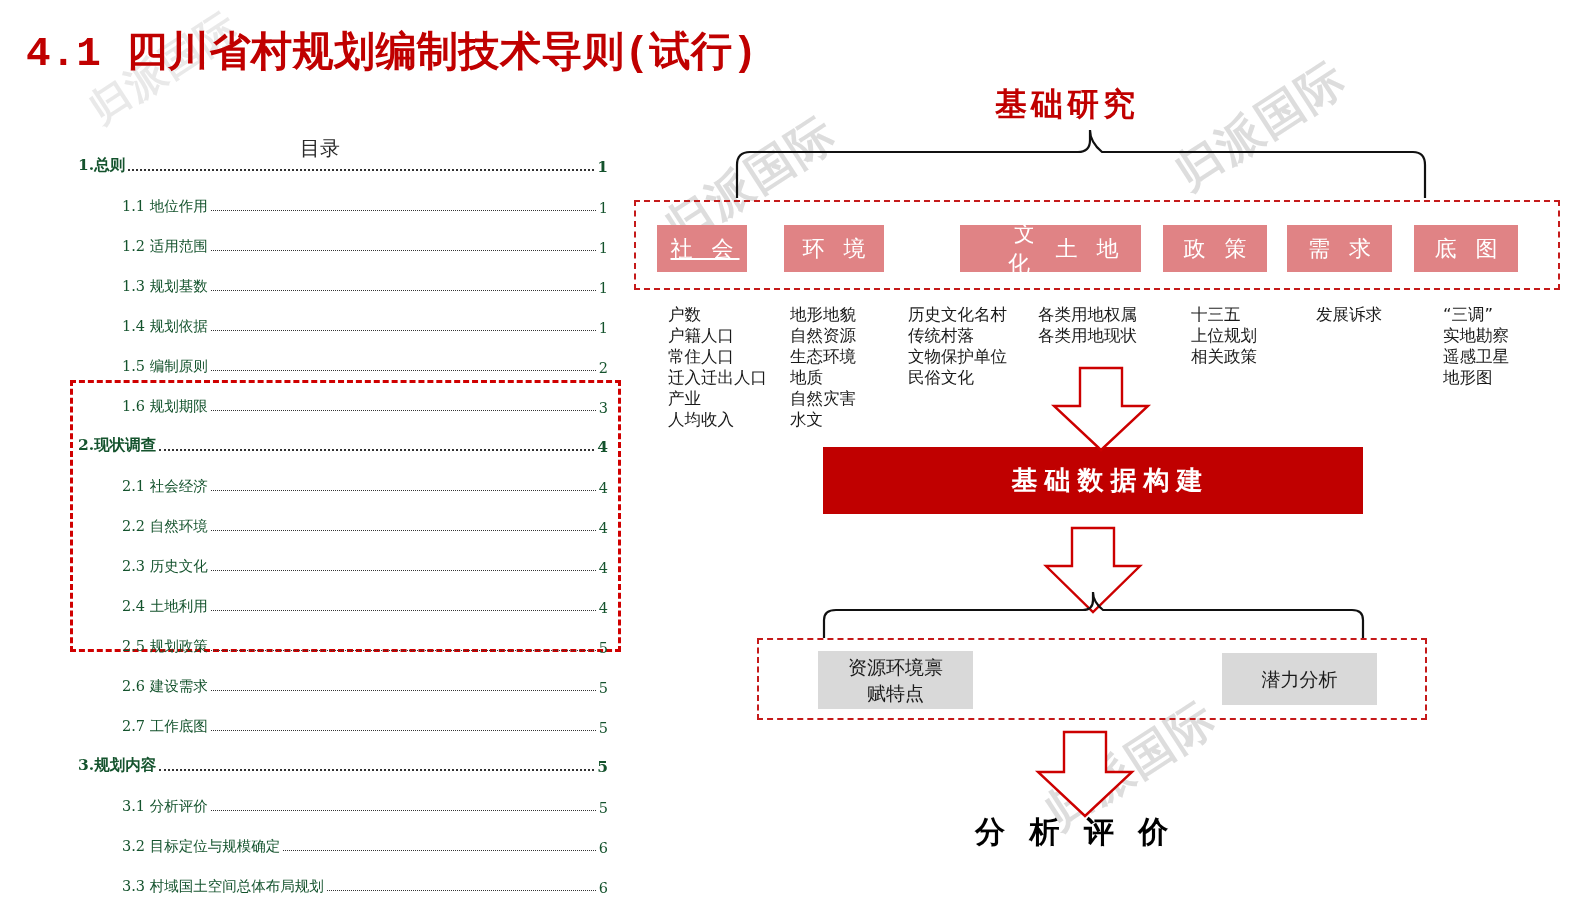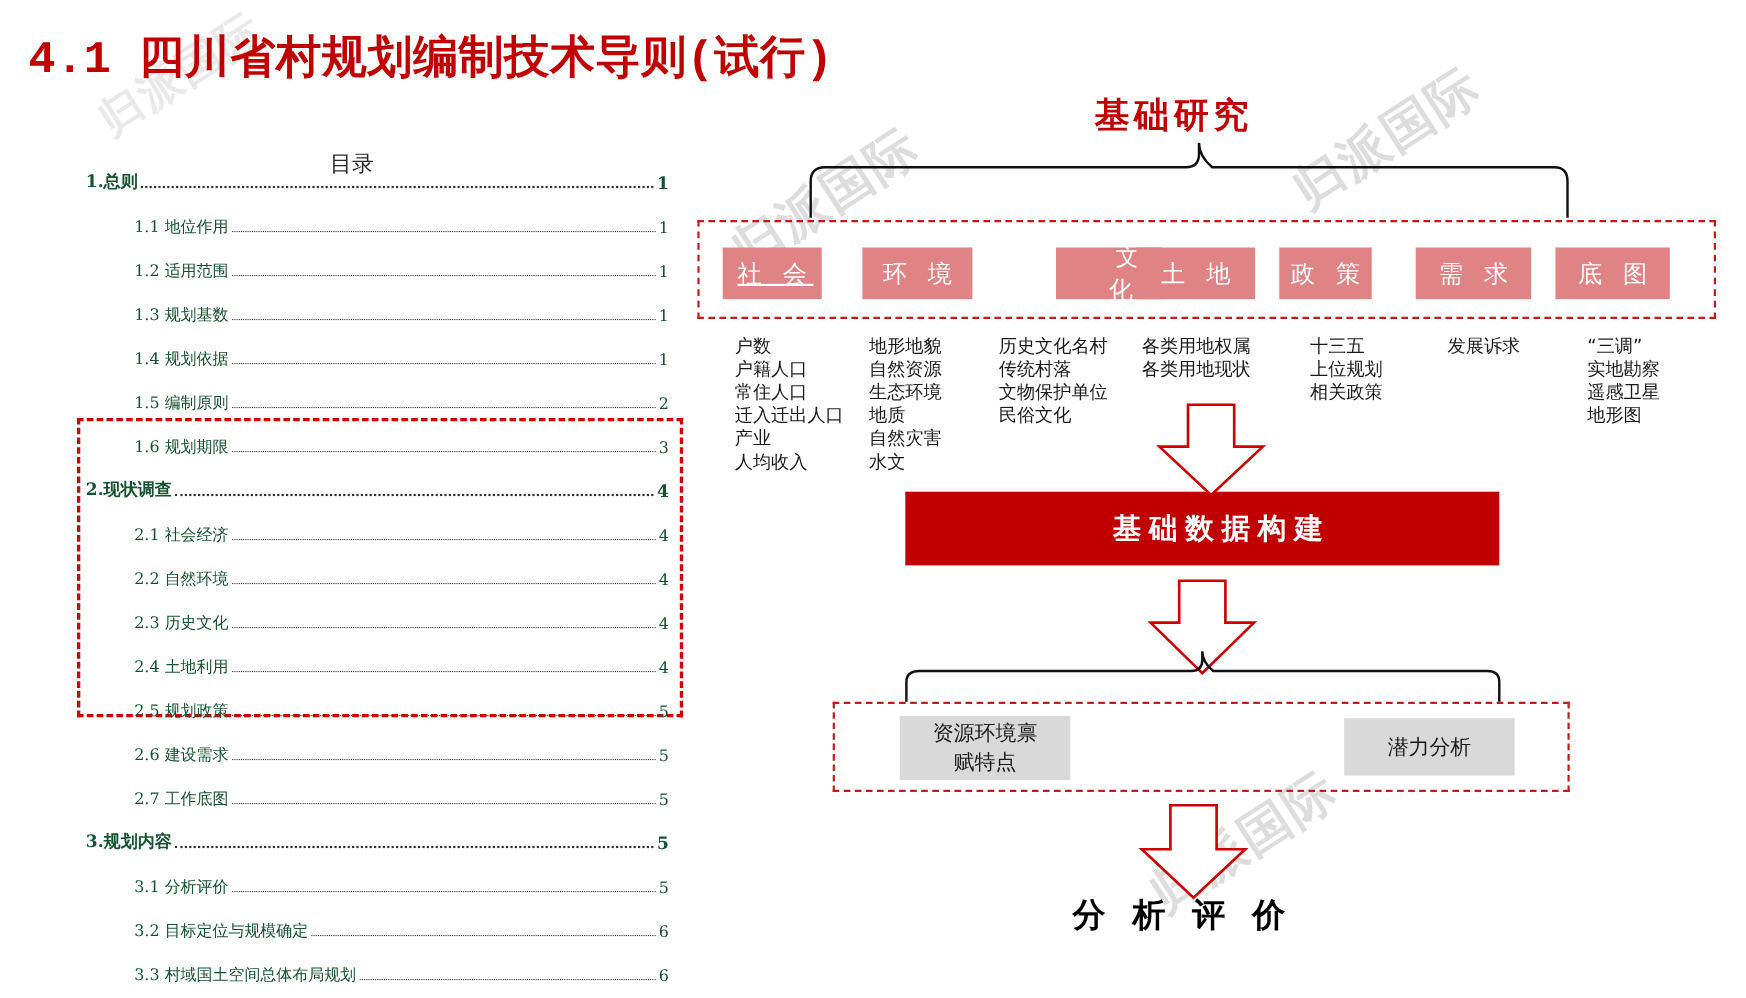--- a/index.html
+++ b/index.html
@@ -256,21 +256,21 @@
     <div class="sec-title" id="title-basic">基础研究</div>
 
     <div class="dashed-zone" id="zone-top"></div>
     <div class="dashed-zone" id="zone-bottom"></div>
 
     <div id="cat-boxes">
         <div class="cat-box" style="left: 657px; width: 90px; text-decoration: underline;">社 会</div>
         <div class="cat-box" style="left: 784px; width: 100px;">环 境</div>
         <div class="cat-box" style="left: 960px; width: 96px; padding-left: 48px;">文 化</div>
         <div class="cat-box" style="left: 1033px; width: 108px;">土 地</div>
-        <div class="cat-box" style="left: 1163px; width: 84px;">政 策</div>
+        <div class="cat-box" style="left: 1163px; width: 104px;">政 策</div>
         <div class="cat-box" style="left: 1287px; width: 105px;">需 求</div>
         <div class="cat-box" style="left: 1414px; width: 104px;">底 图</div>
       </div>
     <div id="detail-cols">
         <div class="col-text" style="left: 668px;">户数
 户籍人口
 常住人口
 迁入迁出人口
 产业
 人均收入</div>

